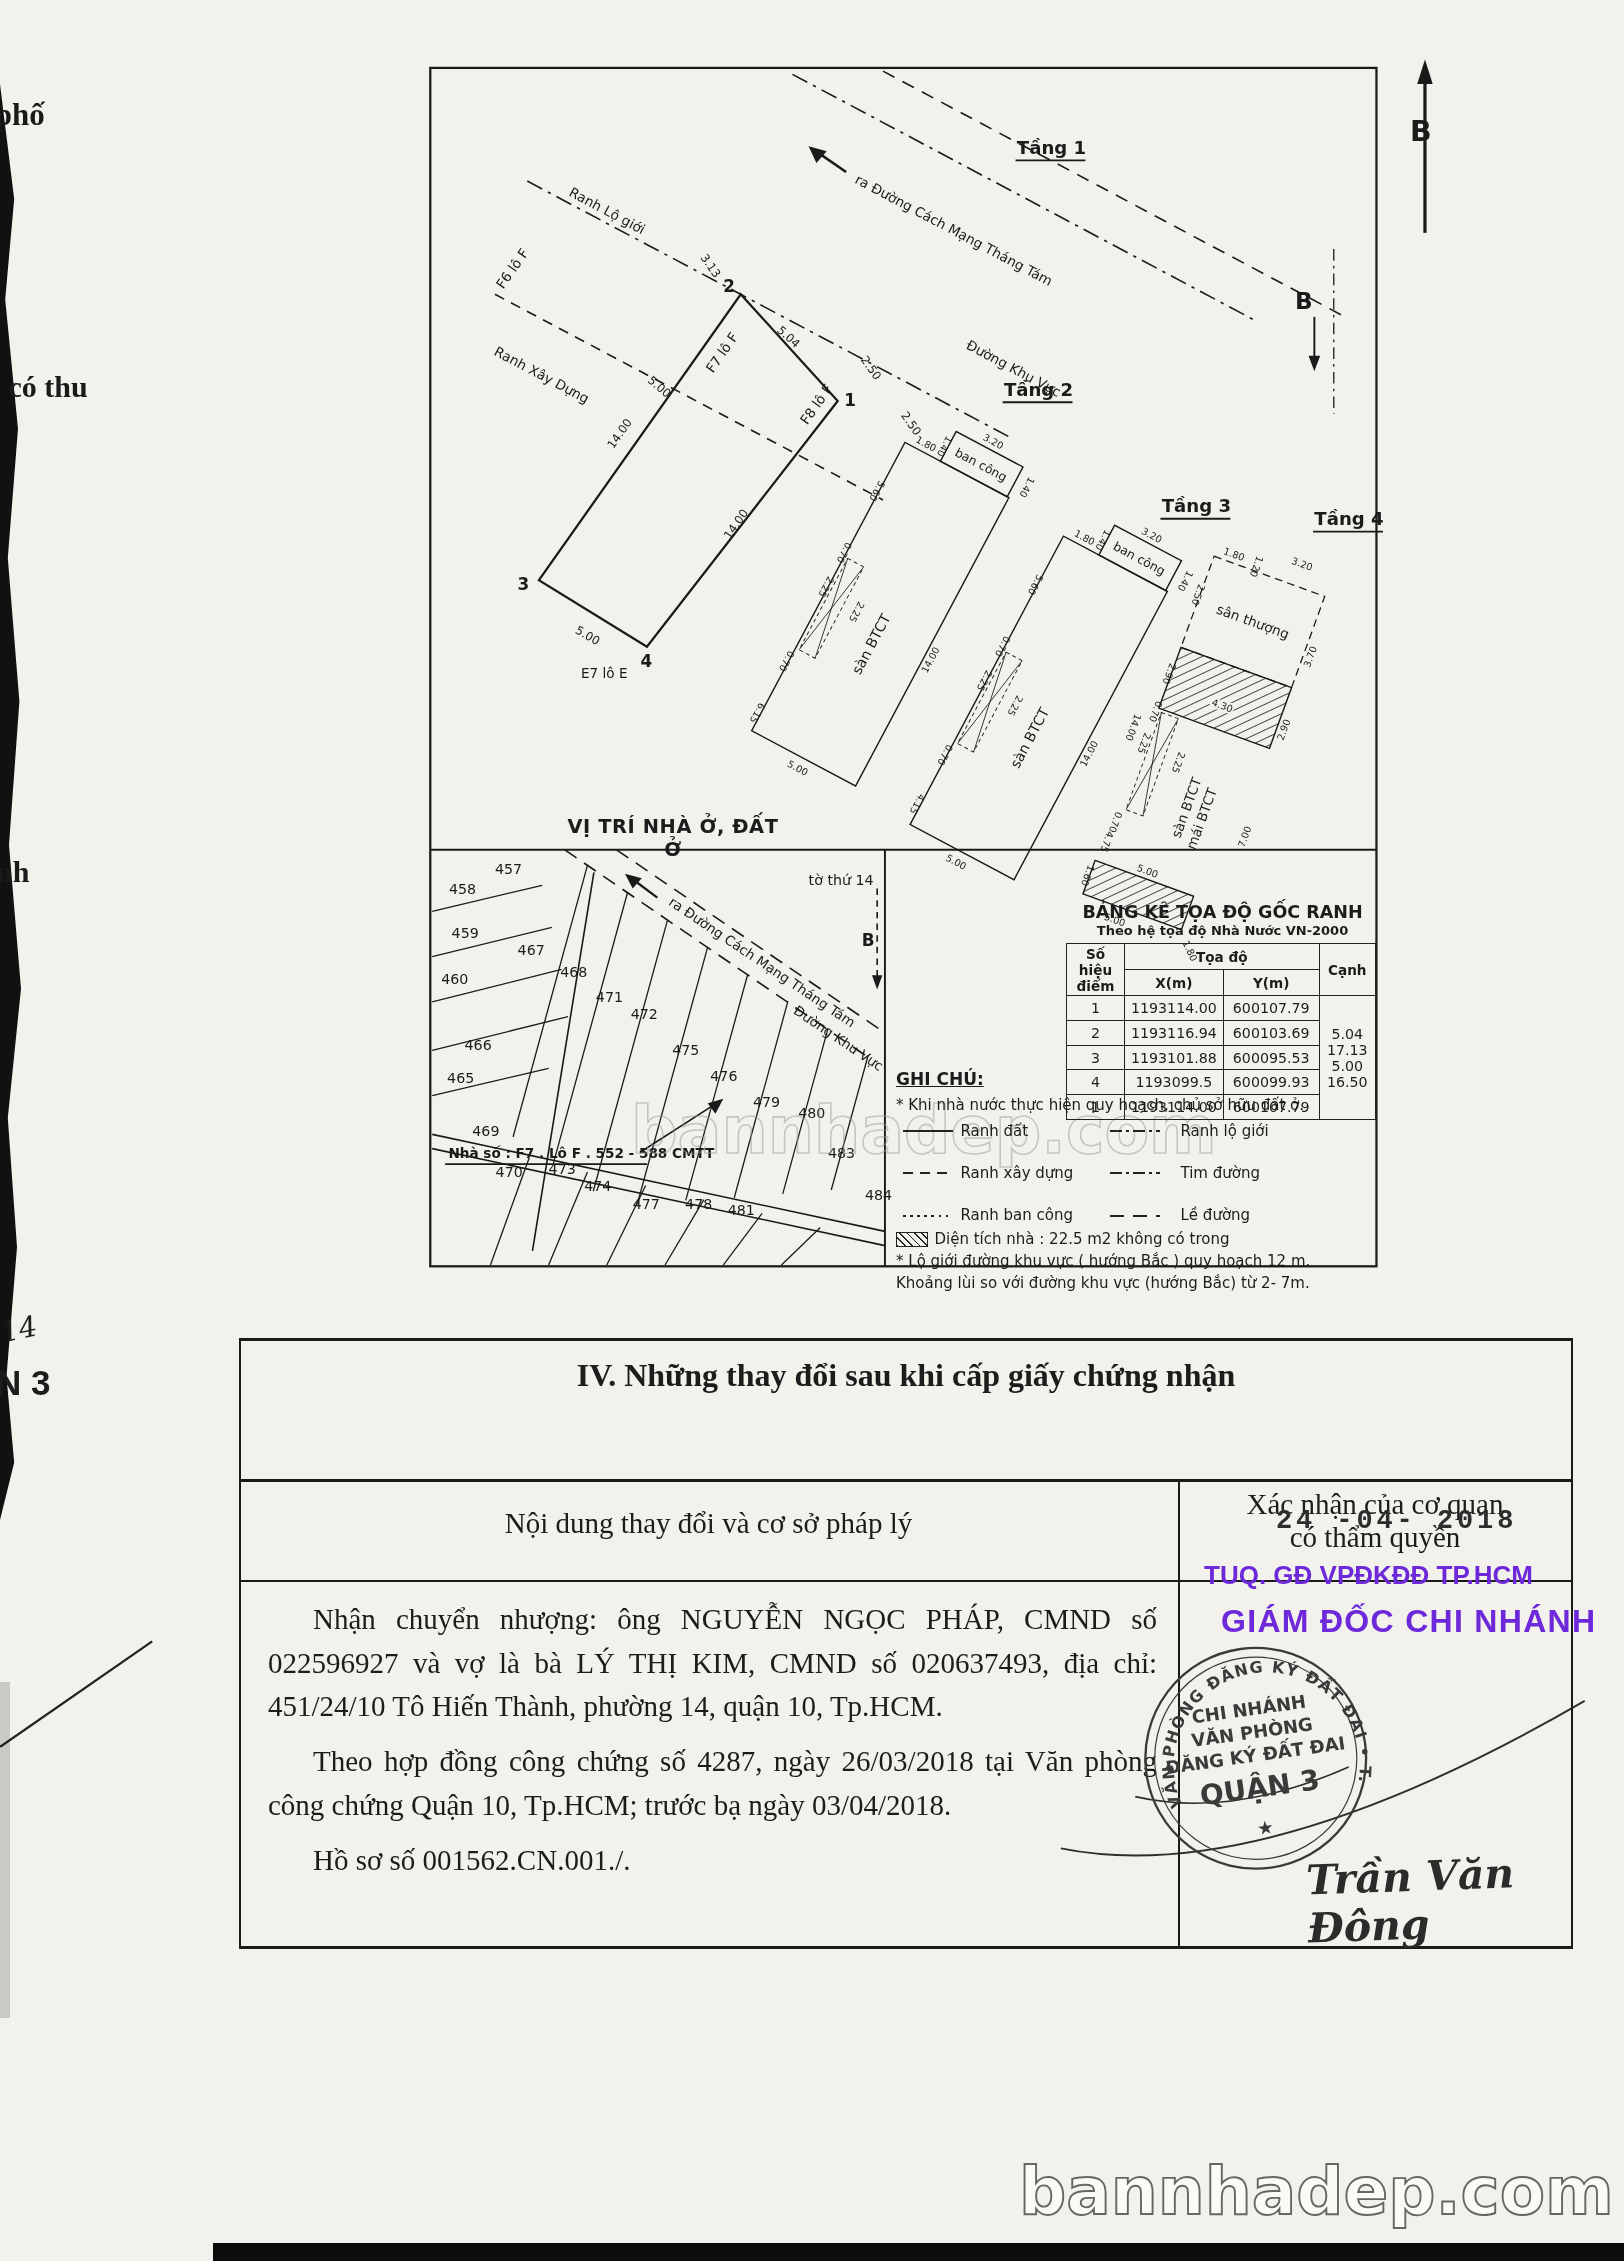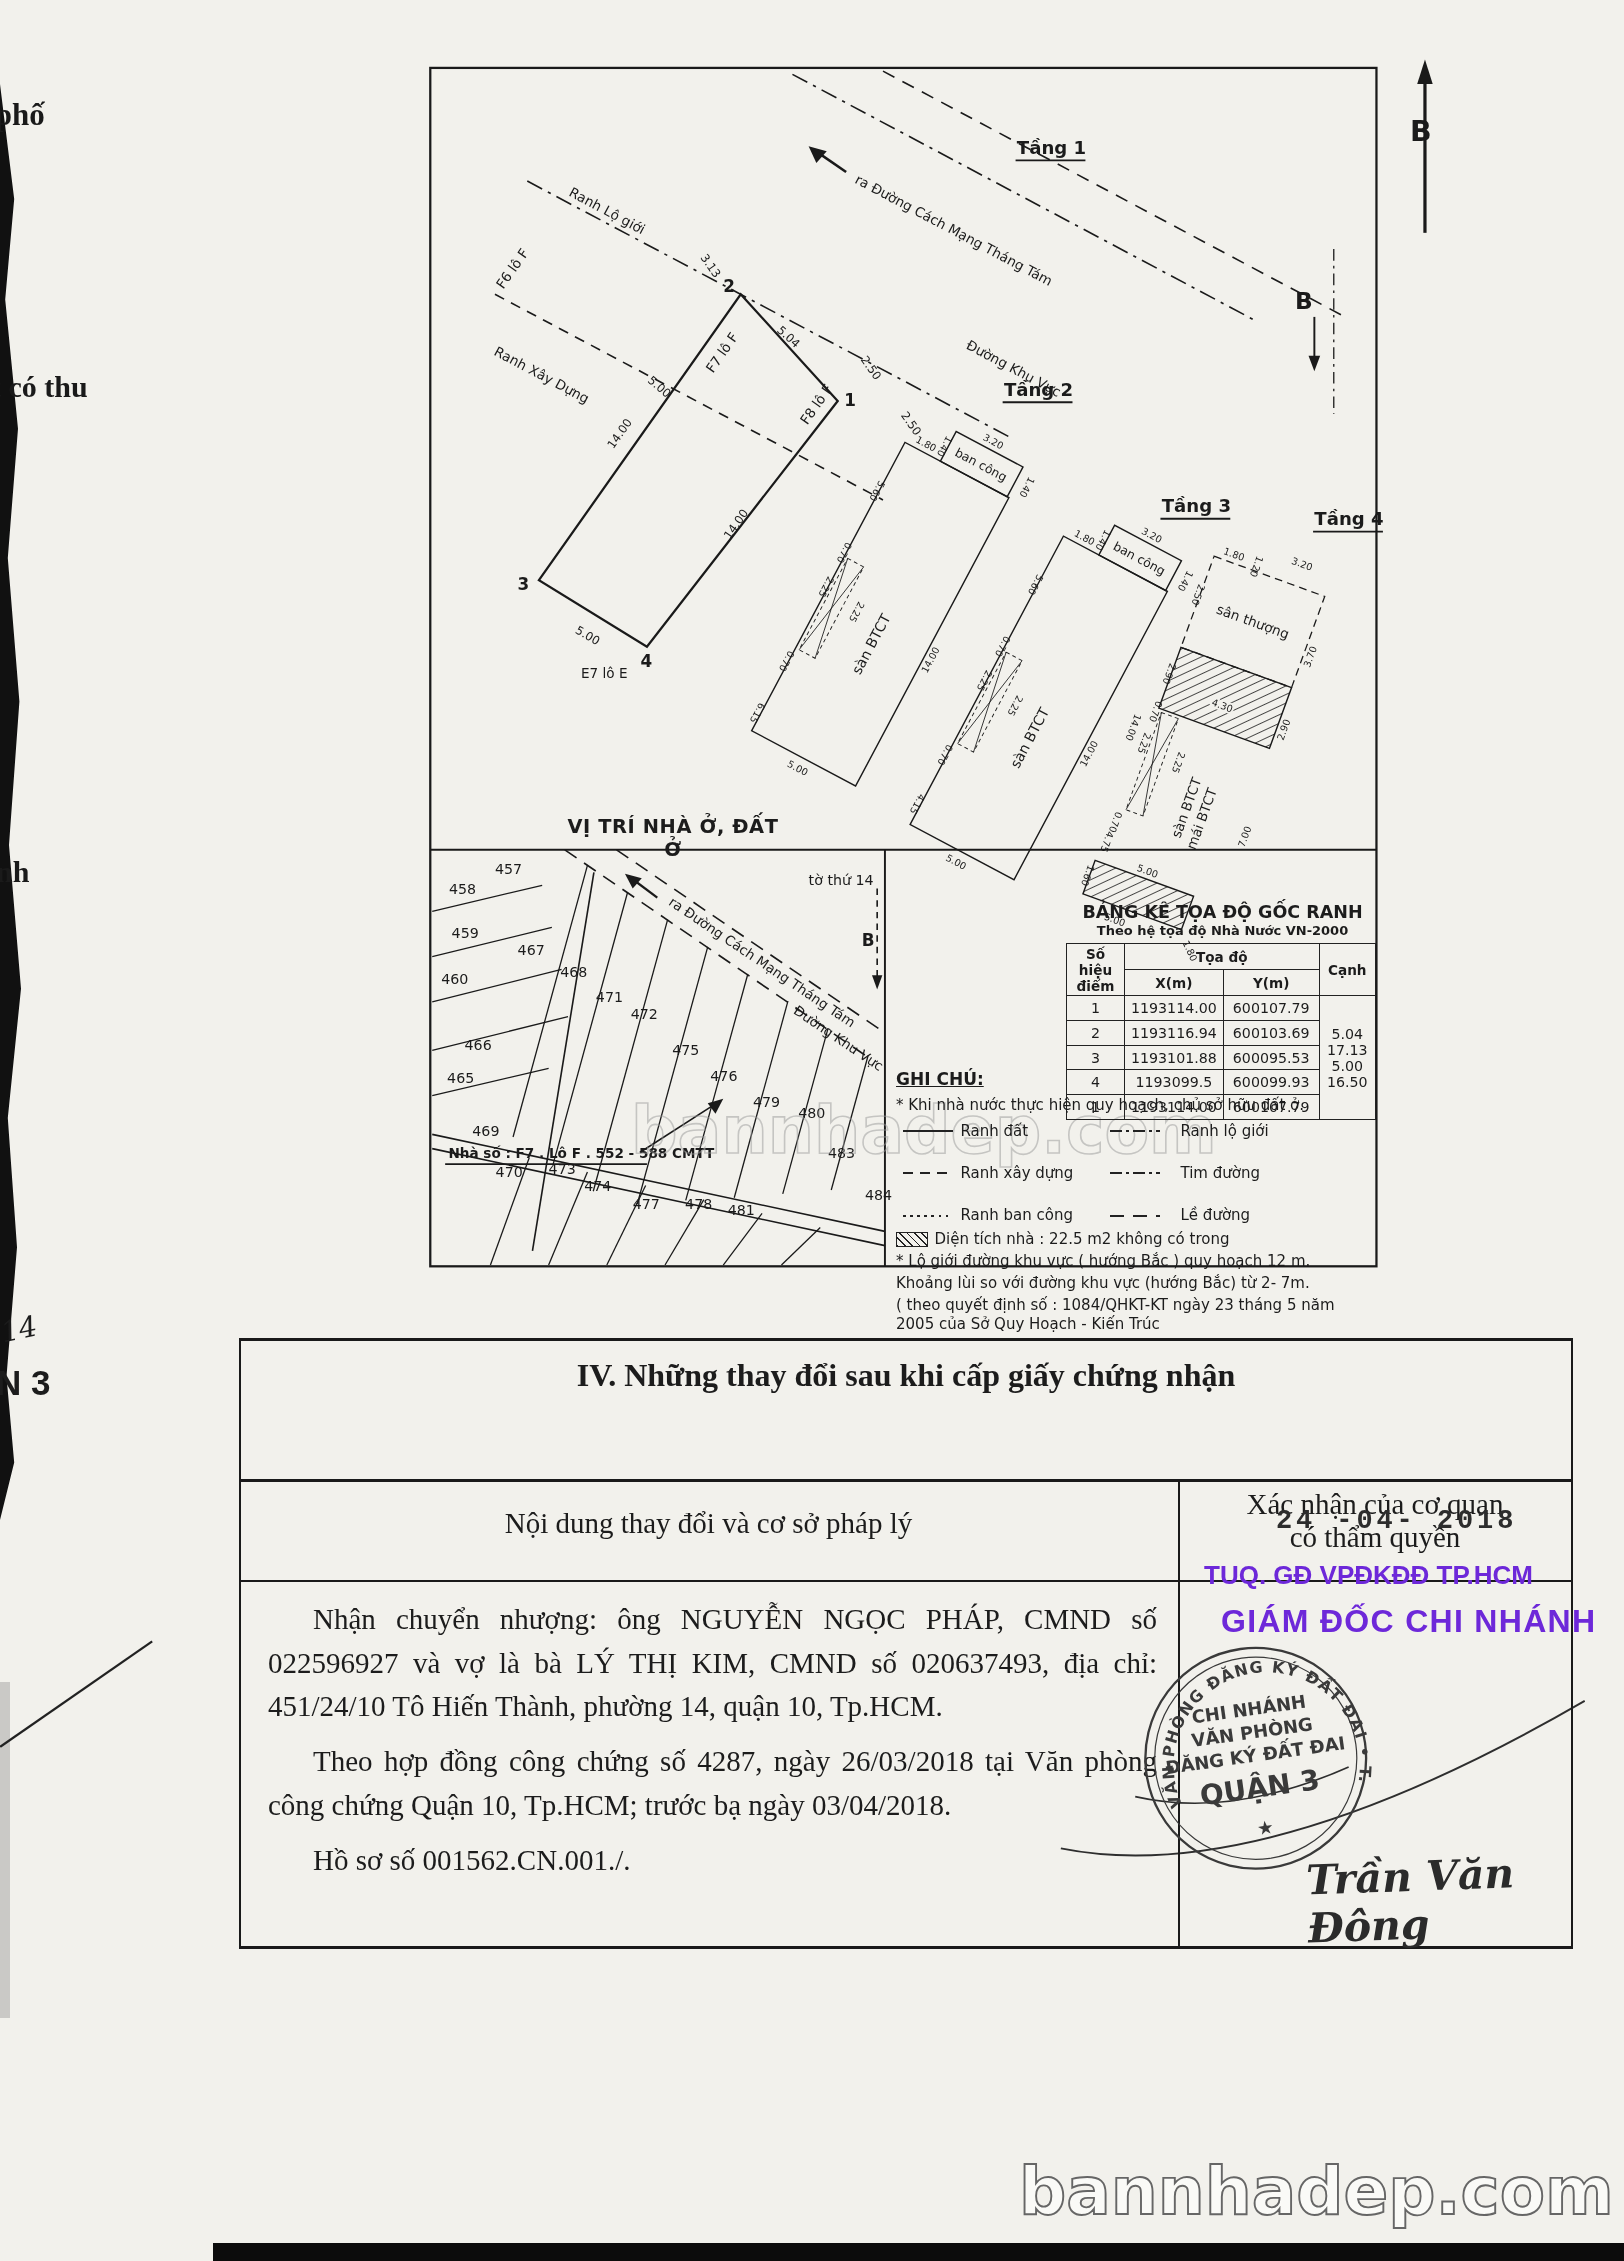--- a/index.html
+++ b/index.html
@@ -465,21 +465,20 @@
       <span class="sym dashdot"></span>
         <span>Tim đường</span>
       <span class="sym dot"></span>
         <span>Ranh ban công</span>
       <span class="sym widedash"></span>
         <span>Lề đường</span>
     </div>
     <div><span class="hatchbox"></span><span>Diện tích nhà : 22.5 m2 không có trong</span></div>
     <div style="margin-top:2.6px;">* Lộ giới đường khu vực ( hướng Bắc ) quy hoạch 12 m.</div>
     <div style="margin-top:2.6px;">Khoảng lùi so với đường khu vực (hướng Bắc) từ 2- 7m.</div>
-    <div style="margin-top:2.6px;">( theo quyết định số : 1084/QHKT-KT ngày 23 tháng 5 năm 2005 của Sở Quy Hoạch - Kiến Trúc</div>
   </div>
 
   <div class="abs s4line" style="left:239px;top:1338px;width:1334px;height:2.6px;"></div>
   <div class="abs s4title" style="left:239px;top:1357px;width:1334px;">IV. Những thay đổi sau khi cấp giấy chứng nhận</div>
   <div class="abs s4line" style="left:239px;top:1479px;width:1334px;height:2.6px;"></div>
   <div class="abs s4head" style="left:259px;top:1507px;width:899px;">Nội dung thay đổi và cơ sở pháp lý</div>
   <div class="abs s4head" style="left:1184px;top:1488px;width:382px;">
     <div>Xác nhận của cơ quan</div>
       <div>có thẩm quyền</div>
   </div>

